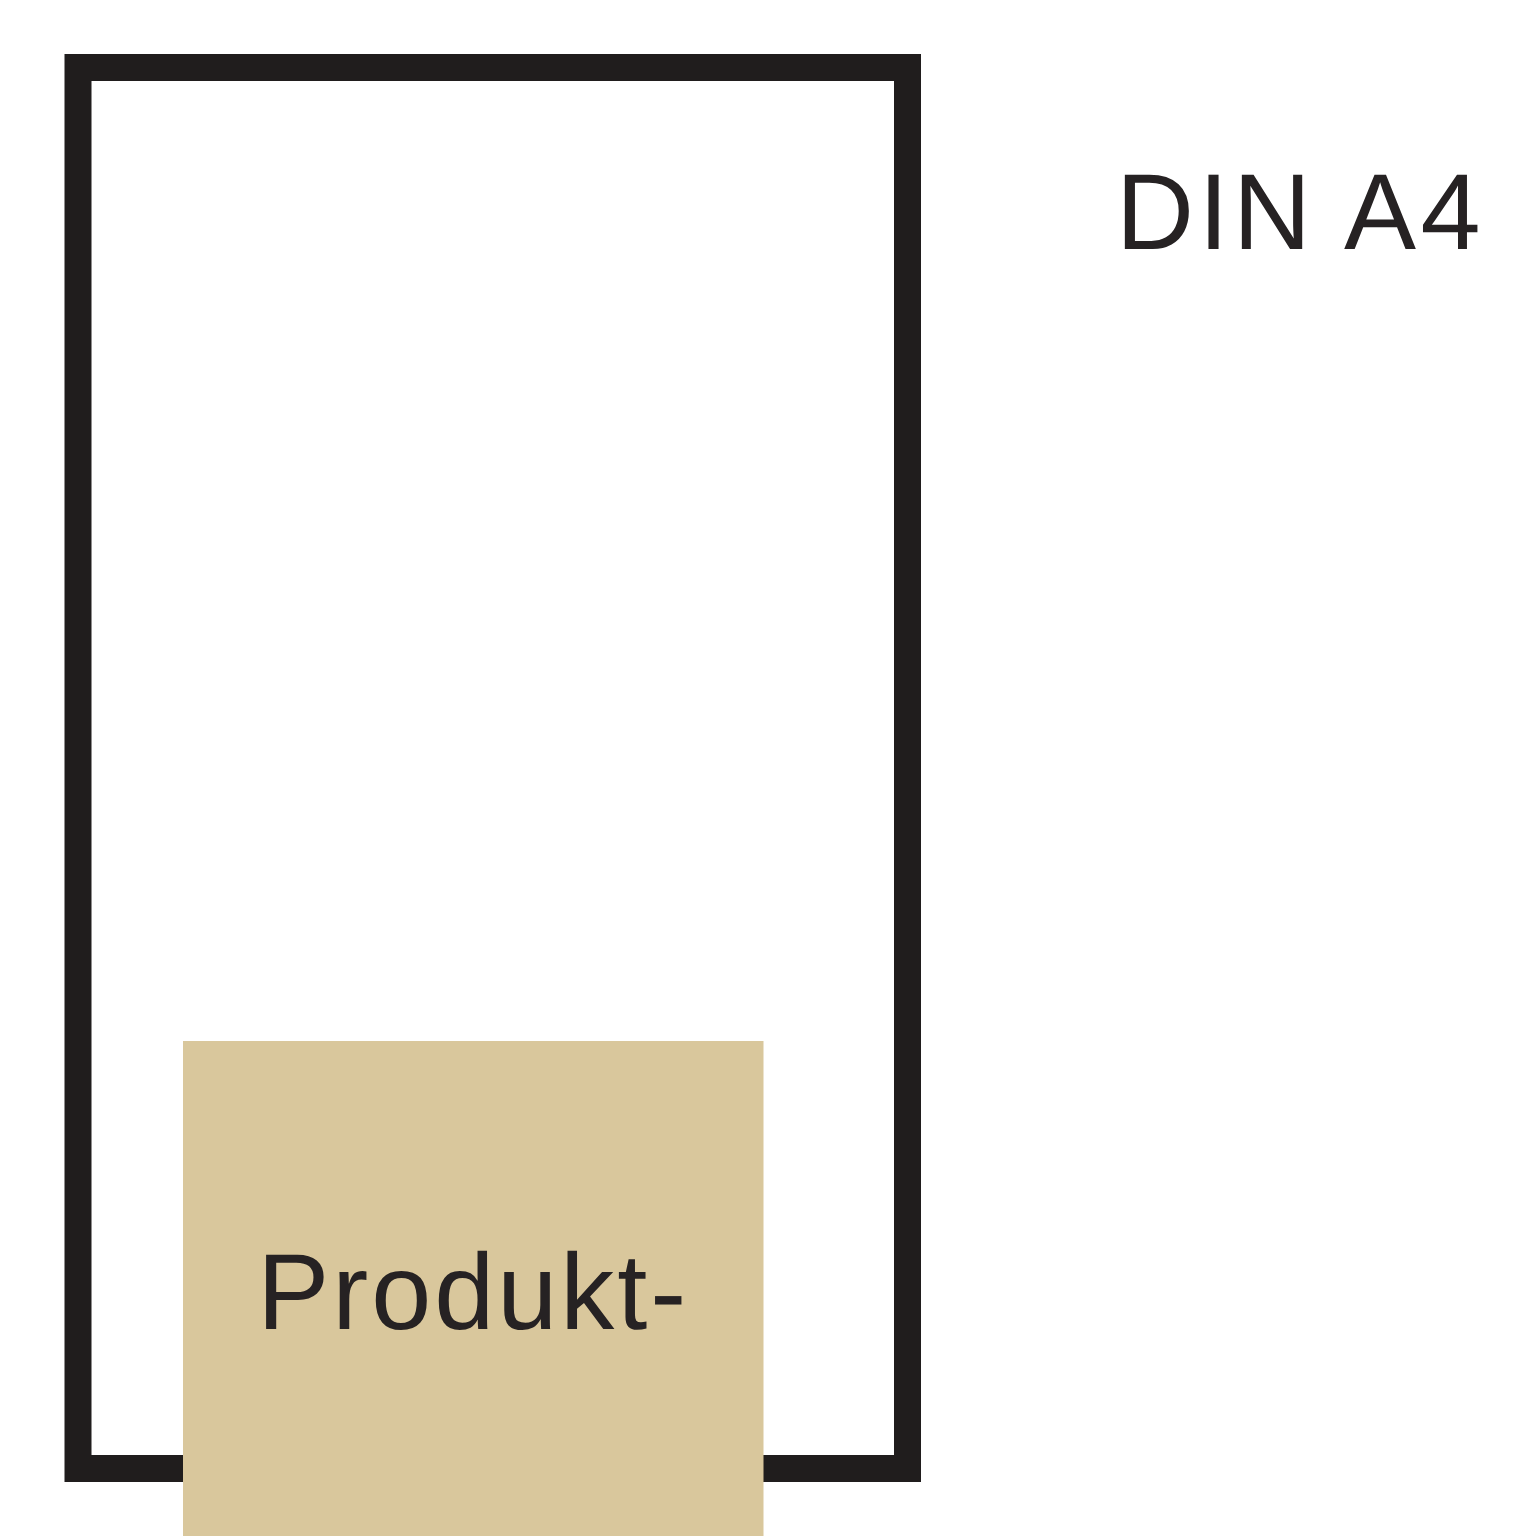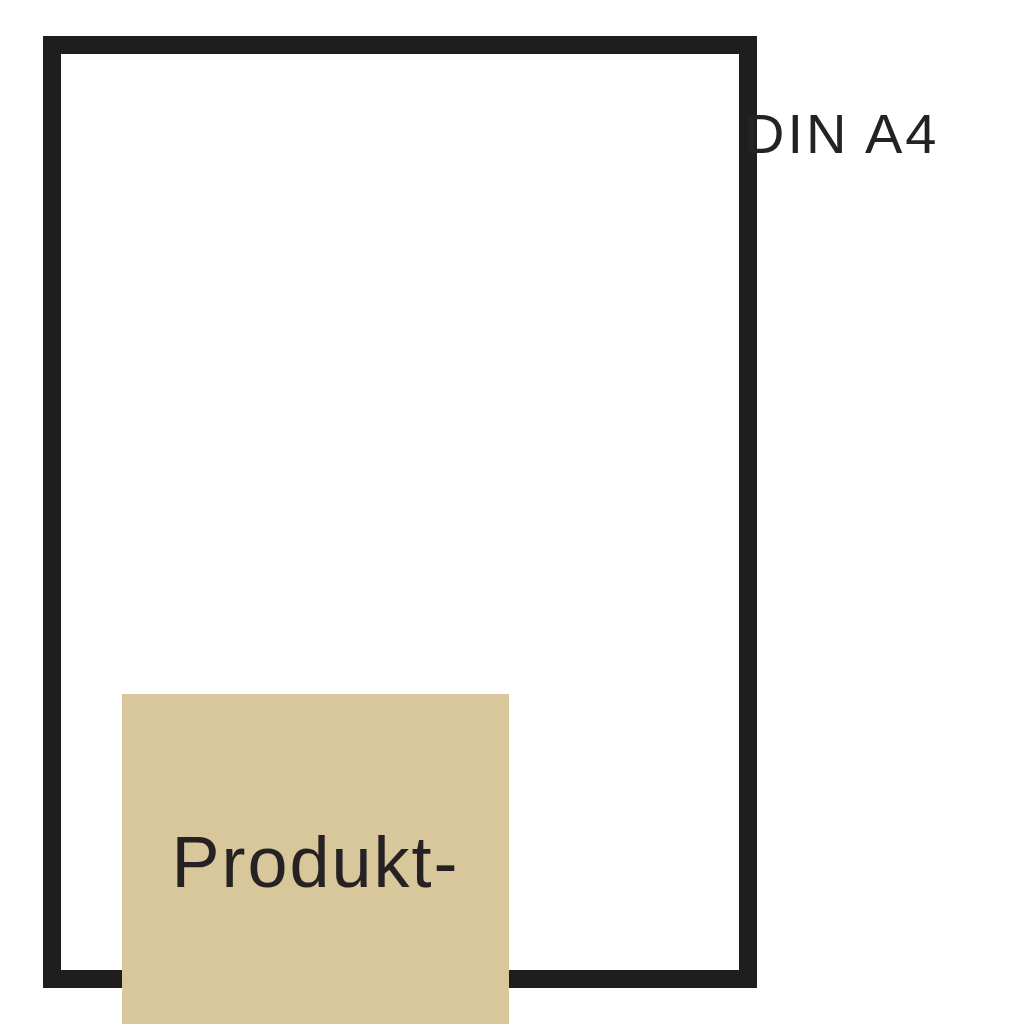--- a/index.html
+++ b/index.html
@@ -17,21 +17,21 @@
     position: absolute;
     left: 0;
     top: 0;
     width: 1024px;
     height: 1024px;
   }
   .a4-outline {
     position: absolute;
     left: 43px;
     top: 36px;
-    width: 714px;
+    width: 571px;
     height: 952px;
     box-sizing: border-box;
     border-style: solid;
     border-width: 18px;
   }
   .product-area {
     position: absolute;
     left: 61px;
     top: 640px;
     width: 387px;
@@ -47,21 +47,21 @@
     font-size: 72px;
     font-weight: 300;
     letter-spacing: 2px;
     line-height: 94px;
     white-space: nowrap;
   }
   .din-label {
     position: absolute;
     left: 744px;
     top: 106px;
-    font-size: 56px;
+    font-size: 72px;
     font-weight: 300;
     letter-spacing: 3px;
     line-height: 1;
     white-space: nowrap;
   }
 </style>
 </head>
 <body>
 
 <div class="canvas" style="background: rgb(255, 255, 255);">

